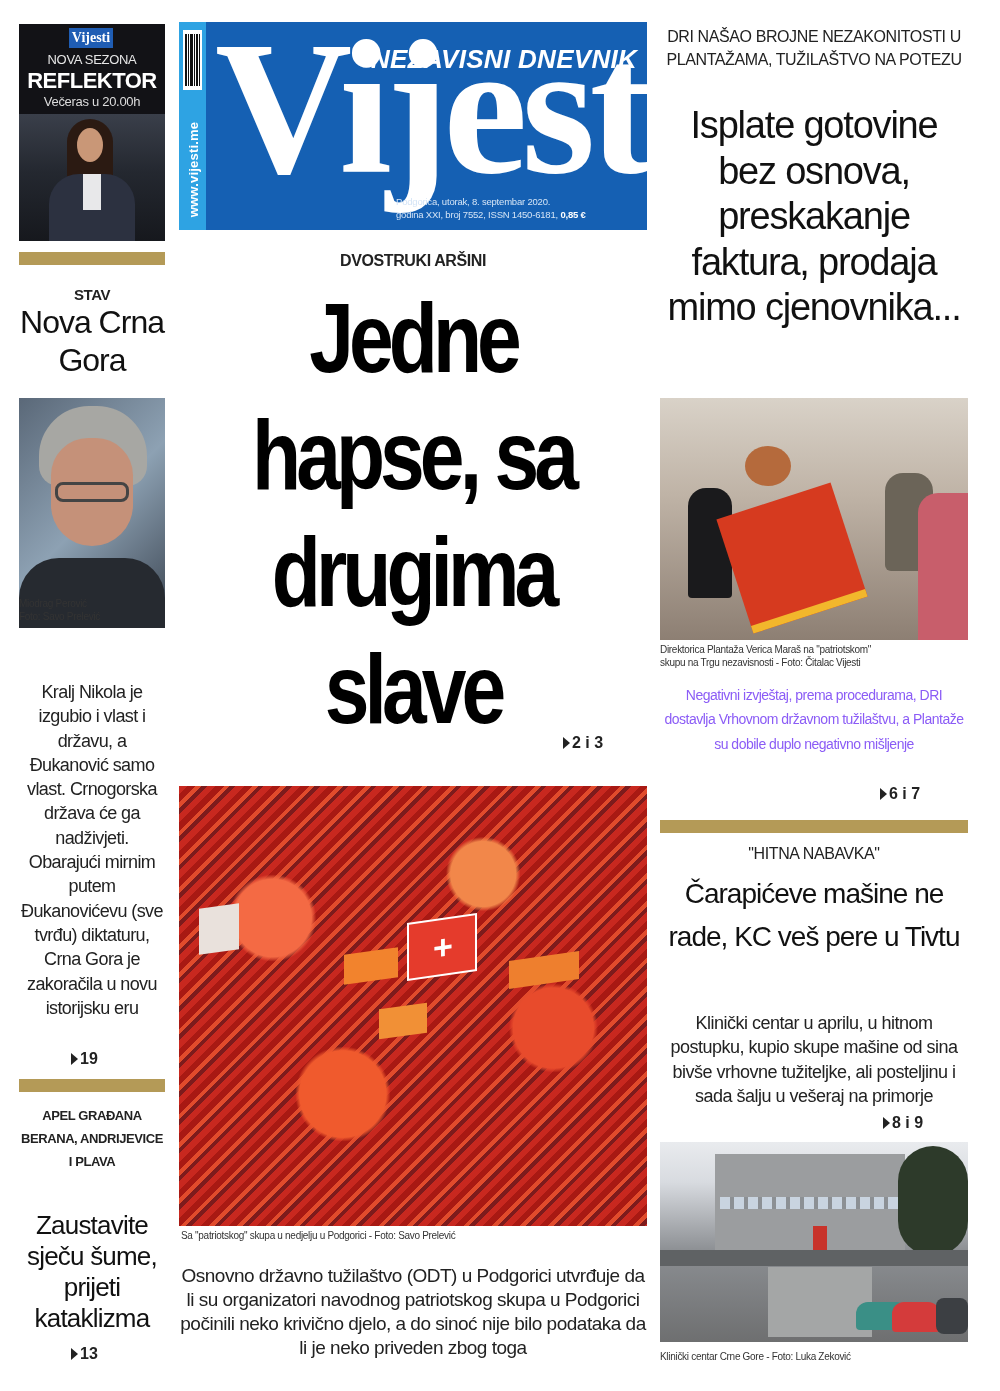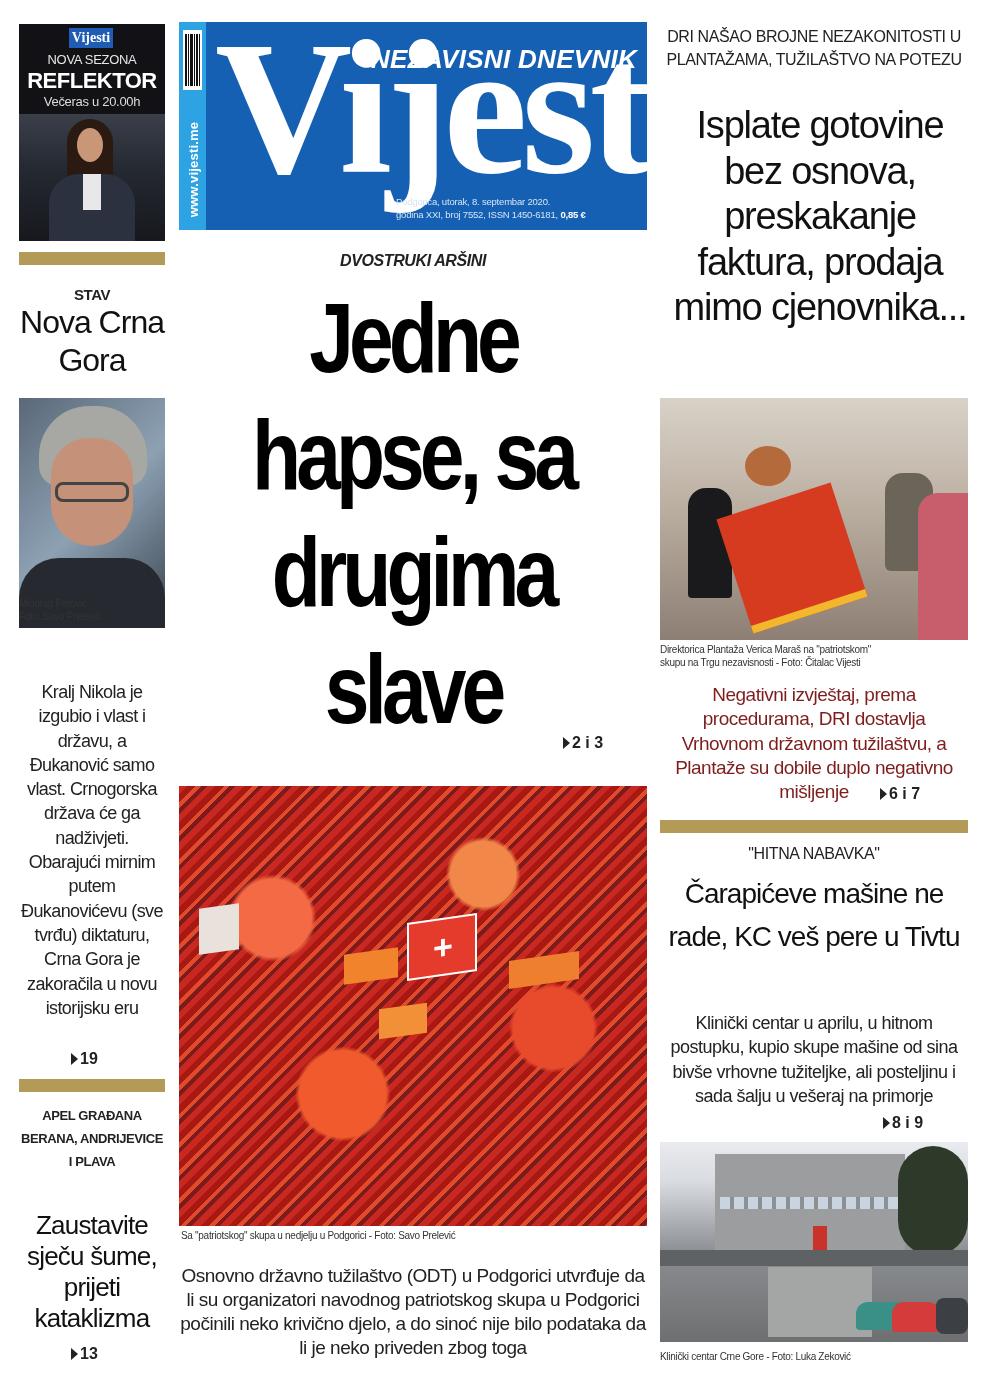--- a/index.html
+++ b/index.html
@@ -31,21 +31,21 @@
   #masthead .strip { position: absolute; left: 0; top: 0; width: 27px; height: 208px; background: #2ea3e3; }
   #masthead .barcode { position: absolute; left: 4px; top: 8px; width: 19px; height: 60px; background: #fff; }
   #masthead .barcode i { position: absolute; top: 4px; bottom: 4px; background: #111; }
   #masthead .url { position: absolute; left: -46px; top: 140px; width: 120px; transform: rotate(-90deg); color: #fff; font-weight: bold; font-size: 13px; text-align: center; letter-spacing: 0.2px; }
   #masthead .tag { position: absolute; left: 192px; top: 22px; color: #fff; font-weight: bold; font-style: italic; font-size: 26px; letter-spacing: 0.3px; }
   #masthead .name { position: absolute; left: 36px; top: -14px; color: #fff; font-family: "Liberation Serif", "DejaVu Serif", serif; font-weight: bold; font-size: 190px; line-height: 200px; letter-spacing: -6px; }
   #masthead .meta { position: absolute; left: 217px; top: 173px; color: #d4e4f6; font-size: 9.5px; line-height: 13px; letter-spacing: -0.2px; }
   #masthead .meta b { color: #fff; }
 
   
-  #main-kicker { left: 179px; top: 252px; width: 468px; font-size: 16px; font-style: italic; }
+  #main-kicker { left: 179px; top: 252px; width: 468px; font-size: 16px; }
   #main-headline { left: 179px; top: 280px; width: 468px; font-size: 98px; font-weight: 900; line-height: 117px; letter-spacing: -6px; color: #000; transform: scaleX(0.82); transform-origin: center top; white-space: nowrap; }
   #main-ref { left: 563px; top: 734px; }
   #main-photo { left: 179px; top: 786px; width: 468px; height: 440px; overflow: hidden;
     background:
       radial-gradient(circle at 20% 30%, #f46a44 0 8%, transparent 9%),
       radial-gradient(circle at 65% 20%, #f2874a 0 7%, transparent 8%),
       radial-gradient(circle at 80% 55%, #e84b2c 0 9%, transparent 10%),
       radial-gradient(circle at 35% 70%, #f05a2d 0 10%, transparent 11%),
       repeating-linear-gradient(135deg, #c8281f 0 6px, #a81913 6px 12px, #e14b2c 12px 16px, #7d1b1c 16px 20px);
   }
@@ -71,29 +71,29 @@
   #stav-caption { left: 19px; top: 597px; }
   #stav-quote { left: 19px; top: 680px; width: 146px; font-size: 18px; line-height: 24.3px; color: #222; letter-spacing: -0.6px; }
   #stav-ref { left: 71px; top: 1050px; }
   #bar-l2 { left: 19px; top: 1079px; width: 146px; }
   #apel-kicker { left: 19px; top: 1104px; width: 146px; font-size: 13px; line-height: 23px; }
   #apel-title { left: 19px; top: 1210px; width: 146px; font-size: 26px; line-height: 31px; color: #111; letter-spacing: -0.8px; font-weight: 500; }
   #apel-ref { left: 71px; top: 1345px; }
 
   
   #dri-kicker { left: 660px; top: 25px; width: 308px; font-size: 16px; line-height: 23px; font-weight: normal; }
-  #dri-title { left: 660px; top: 103px; width: 308px; font-size: 38px; line-height: 45.5px; color: #111; letter-spacing: -1.2px; margin-left: 6px; }
+  #dri-title { left: 660px; top: 103px; width: 308px; font-size: 38px; line-height: 45.5px; color: #111; letter-spacing: -1.2px; }
   #dri-photo { left: 660px; top: 398px; width: 308px; height: 242px; overflow: hidden; background: linear-gradient(180deg,#d9d2c8 0%, #bfb3a6 40%, #8d7f73 100%); }
   #dri-photo .p1 { position: absolute; left: 28px; top: 90px; width: 44px; height: 110px; background: #1a1a1c; border-radius: 18px 18px 4px 4px; }
   #dri-photo .flagp { position: absolute; left: 72px; top: 100px; width: 120px; height: 120px; background: #d63a1f; transform: rotate(-18deg); border-bottom: 8px solid #f2b72c; }
   #dri-photo .hairw { position: absolute; left: 85px; top: 48px; width: 46px; height: 40px; border-radius: 50%; background: #b56a3c; }
   #dri-photo .p3 { position: absolute; left: 225px; top: 75px; width: 48px; height: 98px; background: #6b6458; border-radius: 18px 18px 6px 6px; }
   #dri-photo .p4 { position: absolute; left: 258px; top: 95px; width: 50px; height: 147px; background: #c85e6b; border-radius: 20px 0 0 0; }
   #dri-caption { left: 660px; top: 643px; }
-  #dri-deck { left: 660px; top: 683px; width: 308px; font-size: 19px; line-height: 24.3px; color: #7f1d1d; letter-spacing: -0.5px; }
+  #dri-deck { left: 660px; top: 683px; width: 308px; font-size: 14px; line-height: 24.3px; color: #8b5cf6; letter-spacing: -0.5px; }
   #dri-ref { left: 880px; top: 785px; }
   #bar-r1 { left: 660px; top: 820px; width: 308px; }
   #hitna-kicker { left: 660px; top: 845px; width: 308px; font-size: 16px; font-weight: normal; }
   #hitna-title { left: 660px; top: 872px; width: 308px; font-size: 28px; line-height: 43px; color: #111; letter-spacing: -1px; }
   #hitna-deck { left: 660px; top: 1011px; width: 308px; font-size: 18px; line-height: 24.3px; color: #222; letter-spacing: -0.5px; }
   #hitna-ref { left: 883px; top: 1114px; }
   #kc-photo { left: 660px; top: 1142px; width: 308px; height: 200px; overflow: hidden; background: linear-gradient(180deg,#e9ebee 0%, #d8dbe0 20%, #8b8e92 55%, #6e6f70 100%); }
   #kc-photo .bldg { position: absolute; left: 55px; top: 12px; width: 190px; height: 110px; background: #9b9d9f; }
   #kc-photo .win { position: absolute; left: 60px; top: 55px; width: 180px; height: 12px; background: repeating-linear-gradient(90deg,#c9d4e0 0 10px,#8c9094 10px 14px); }
   #kc-photo .banner { position: absolute; left: 153px; top: 84px; width: 14px; height: 38px; background: #c8332a; }

